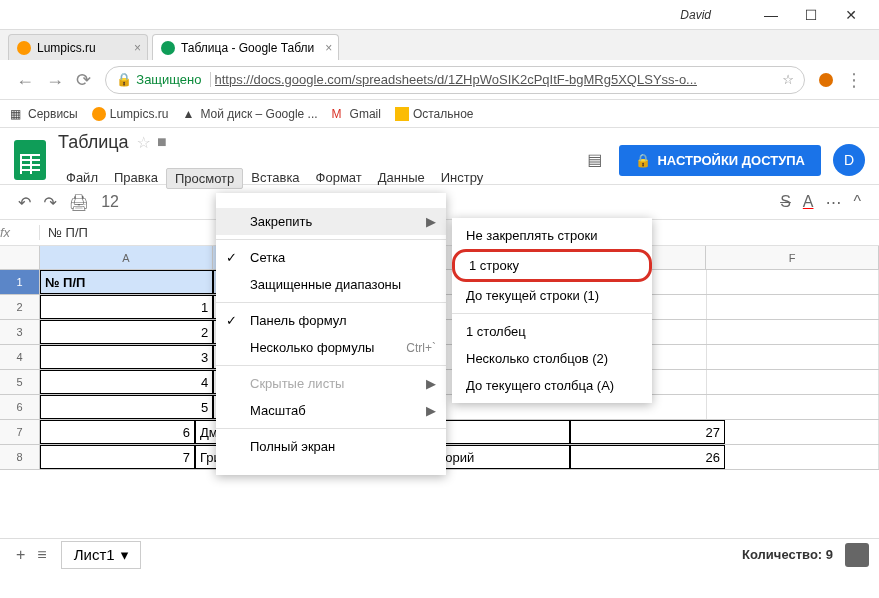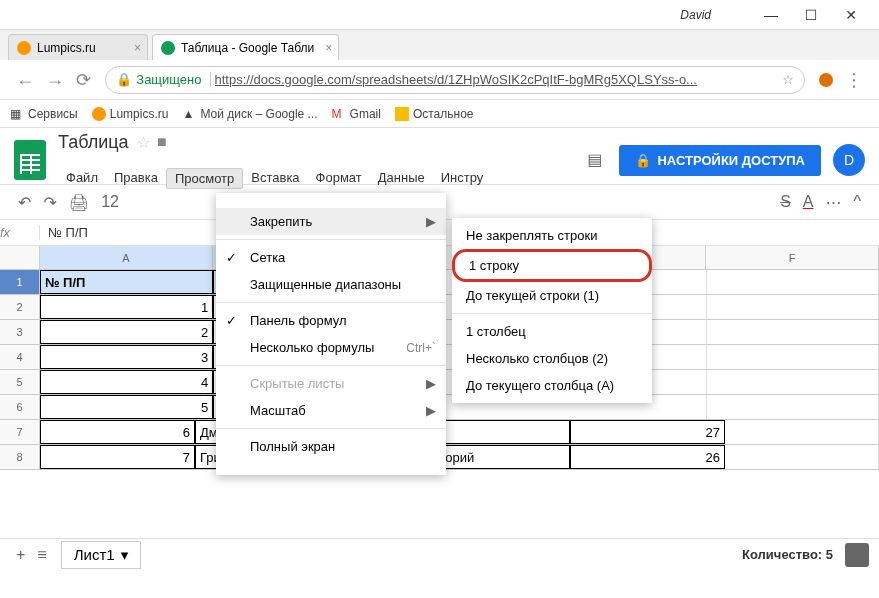--- a/index.html
+++ b/index.html
@@ -303,15 +303,15 @@
   <div class="sub-item">До текущего столбца (A)</div>
 </div>
 
 <div class="bottom-bar">
   <span class="tb-btn">+</span>
   <span class="tb-btn">≡</span>
   <div class="sheet-tab">
     <span>Лист1</span>
     <span>▾</span>
   </div>
-  <span class="count-text">Количество: 5</span>
+  <span class="count-text">Количество: 9</span>
   <div class="explore-btn"></div>
 </div>
 
 </body></html>

